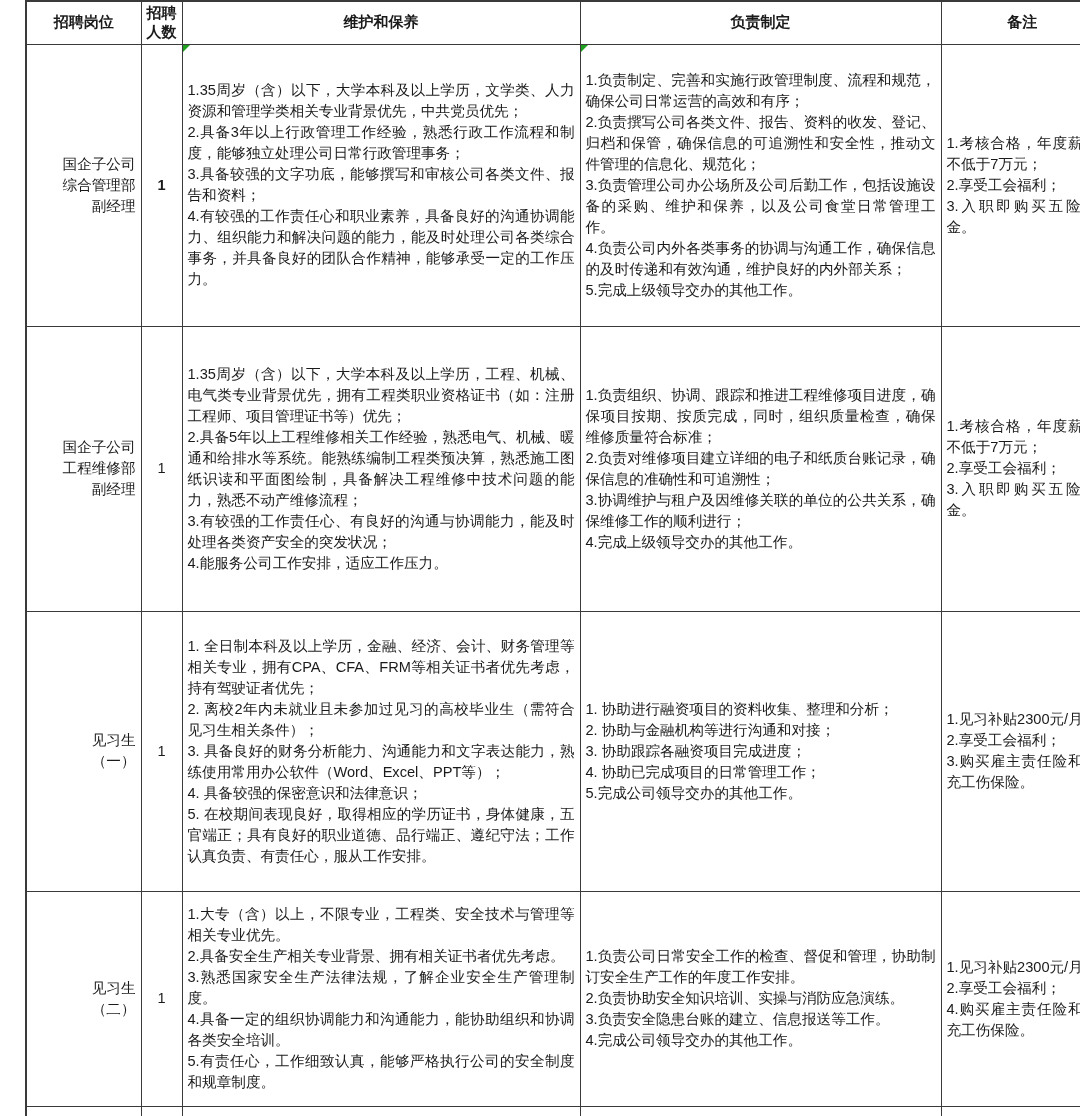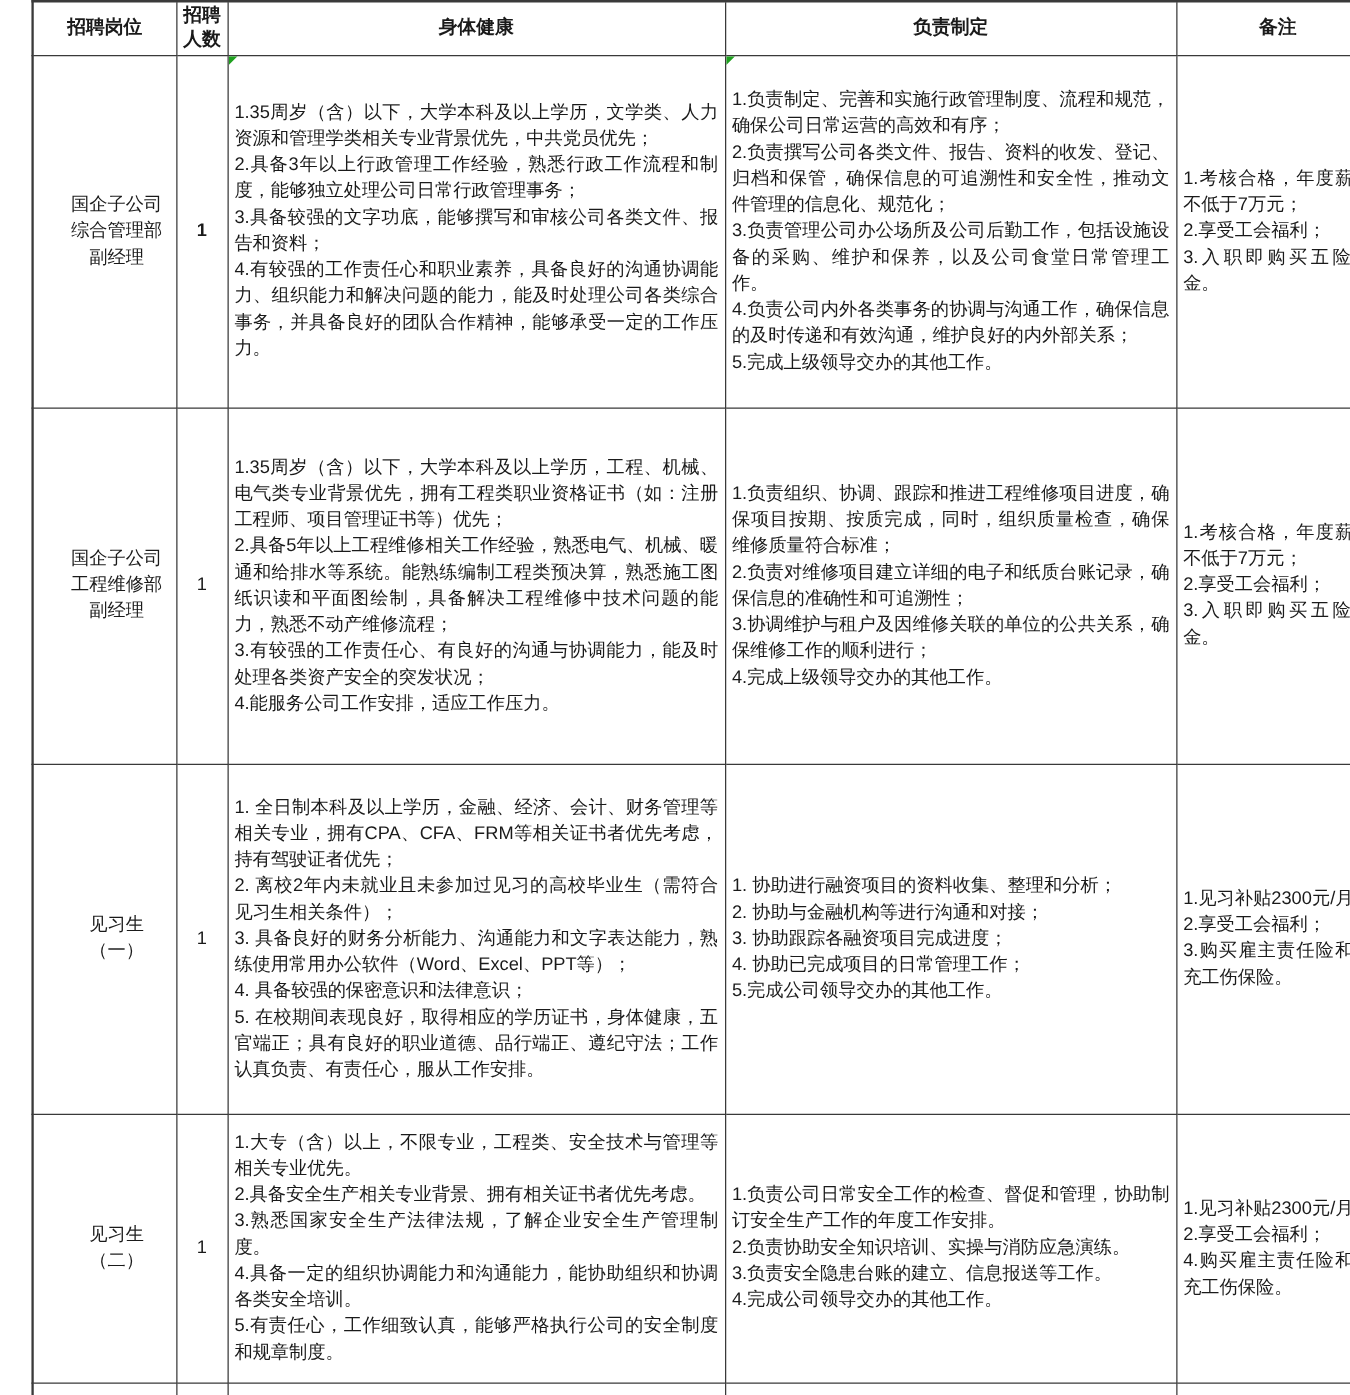--- a/index.html
+++ b/index.html
@@ -4,21 +4,21 @@
 <style>
   html,body{margin:0;padding:0;background:#ffffff;}
   body{font-family:"Liberation Sans","DejaVu Sans",sans-serif;color:#1a1a1a;}
   .page{width:1080px;height:1116px;background:#ffffff;overflow:hidden;margin-left:25px;}
   table.recruit{border-collapse:collapse;table-layout:fixed;width:1078px;margin:0;
     border:2px solid #3a3a3a;}
   th,td{border:1.5px solid #3a3a3a;vertical-align:middle;overflow:hidden;
     padding:4px 5px;box-sizing:border-box;}
   th{font-size:15px;font-weight:bold;text-align:center;padding:2px 2px;line-height:1.25;}
   td{font-size:14.6px;line-height:1.44;}
-  .c-pos{text-align:center;padding-left:24px;}
+  .c-pos{text-align:right;padding-left:24px;}
   .c-cnt{text-align:center;}
   .c-req,.c-res,.c-rem{text-align:justify;}
   .mltext{white-space:pre-line;display:block;}
   .r1 .c-cnt{font-weight:bold;}
   td.flagged{position:relative;}
   .flag-tri{position:absolute;top:0;left:0;width:0;height:0;
     border-top:7px solid #1fa11f;border-right:7px solid transparent;}
   
   tr.hdr{height:38px;}
   tr.r1{height:282px;}
@@ -42,21 +42,21 @@
     <thead>
       <tr class="hdr">
         <th>
             <span class="mltext">招聘岗位</span>
           </th>
         <th>
             <span class="mltext">招聘
 人数</span>
           </th>
         <th>
-            <span class="mltext">身体健康</span>
+            <span class="mltext">维护和保养</span>
           </th>
         <th>
             <span class="mltext">负责制定</span>
           </th>
         <th>
             <span class="mltext">备注</span>
           </th>
       </tr>
     </thead>
     <tbody>

